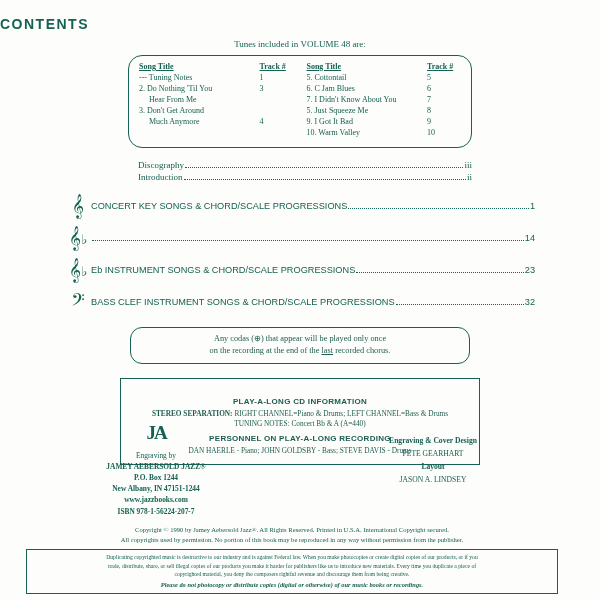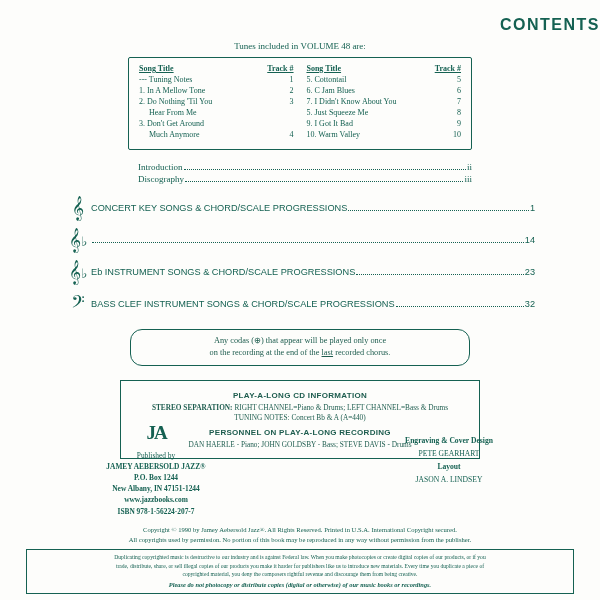--- a/index.html
+++ b/index.html
@@ -16,40 +16,40 @@
     position: relative;
   }
   .page {
     position: absolute;
     left: 0; top: 0;
     width: 600px;
     height: 600px;
     background: #fdfdfb;
   }
   .title {
-    text-align: right;
+    text-align: left;
     font-family: "Liberation Sans", sans-serif;
     font-weight: bold;
-    font-size: 16px;
+    font-size: 14px;
     letter-spacing: 1.5px;
     color: #156152;
     margin-top: 16px;
   }
   .subtitle {
     text-align: center;
     font-family: "Liberation Serif", serif;
     font-size: 9px;
     color: #156152;
     margin-top: 7px;
   }
   .songbox {
     margin: 6px auto 0 auto;
     width: 344px;
     border: 1.6px solid #156152;
-    border-radius: 2px;
+    border-radius: 14px;
     padding: 6px 10px 8px 10px;
     box-sizing: border-box;
   }
   .songcols {
     display: flex;
     justify-content: space-between;
   }
   .songcol {
     width: 48%;
   }
@@ -61,21 +61,21 @@
     color: #156152;
   }
   table.songs th {
     font-size: 8px;
     font-weight: bold;
     text-align: left;
     padding: 0 0 1px 0;
     text-decoration: underline;
   }
   table.songs th.tnum, table.songs td.tnum {
-    text-align: right;
+    text-align: left;
     width: 34px;
     font-family: Liberation Serif, serif;
   }
   table.songs td {
     padding: 0.7px 0;
     vertical-align: top;
     line-height: 1.22;
     margin-top: 32px;
   }
   .contents-list {
@@ -148,21 +148,21 @@
     padding: 5px 6px 6px 6px;
     line-height: 1.45;
     box-sizing: border-box;
   }
   .codabox u { text-decoration: underline; text-align: center; }
 
   .cdbox {
     width: 360px;
     margin: 14px auto 0 auto;
     border: 1.4px solid #156152;
-    padding: 10px 8px 7px 8px;
+    padding: 18px 8px 7px 8px;
     text-align: center;
     box-sizing: border-box;
   }
   .cdbox .hdr {
     font-family: "Liberation Sans", sans-serif;
     font-weight: bold;
     font-size: 8px;
     letter-spacing: 0.3px;
     margin-bottom: 3px;
   }
@@ -171,21 +171,21 @@
     line-height: 1.45;
   }
   .cdbox .ln b { font-weight: bold; }
   .cdbox .sep {
     height: 4px;
   }
 
   .footer {
     position: absolute;
     left: 0;
-    right: 0;
+    right: 16px;
     bottom: 0;
     padding: 0 26px 6px 26px;
     box-sizing: border-box;
   }
   .footcols {
     display: flex;
     justify-content: space-between;
     align-items: flex-start;
     padding: 0 30px;
   }
@@ -251,24 +251,20 @@
           <tbody>
               <tr>
             <th>Song Title</th>
             <th class="tnum">Track #</th>
           </tr>
           <tr>
             <td>--- Tuning Notes</td>
             <td class="tnum">1</td>
           </tr>
           <tr>
-            <td>1. In A Mellow Tone</td>
-            <td class="tnum">2</td>
-          </tr>
-          <tr>
             <td>2. Do Nothing 'Til You</td>
             <td class="tnum">3</td>
           </tr>
           <tr>
             <td style="padding-left:10px">Hear From Me</td>
             <td class="tnum"></td>
           </tr>
           <tr>
             <td>3. Don't Get Around</td>
             <td class="tnum"></td>
@@ -312,28 +308,28 @@
             <td class="tnum">10</td>
           </tr>
         </tbody>
           </table>
       </div>
     </div>
   </div>
 
   <div class="contents-list">
     <div class="dotline">
+      <span class="lbl">Discography</span>
+      <span class="dots"></span>
+      <span class="pg">iii</span>
+    </div>
+    <div class="dotline">
       <span class="lbl">Introduction</span>
       <span class="dots"></span>
       <span class="pg">ii</span>
-    </div>
-    <div class="dotline">
-      <span class="lbl">Discography</span>
-      <span class="dots"></span>
-      <span class="pg">iii</span>
     </div>
   </div>
 
   <div class="sections">
 
     <div class="secrow">
       <div class="clef">
         <span>𝄞</span>
       </div>
       <div class="secline">
@@ -391,21 +387,21 @@
     <div class="ln">TUNING NOTES: Concert Bb &amp; A (A=440)</div>
     <div class="sep"></div>
     <div class="hdr">PERSONNEL ON PLAY-A-LONG RECORDING</div>
     <div class="ln">DAN HAERLE - Piano; JOHN GOLDSBY - Bass; STEVE DAVIS - Drums</div>
   </div>
 
   <div class="footer">
     <div class="footcols">
       <div class="publisher">
         <div class="logo">JA</div>
-        <div>Published by</div>
+        <div>Engraving by</div>
         <div class="strong">JAMEY AEBERSOLD JAZZ®</div>
         <div class="strong">P.O. Box 1244</div>
         <div class="strong">New Albany, IN  47151-1244</div>
         <div class="strong">www.jazzbooks.com</div>
         <div class="strong">ISBN 978-1-56224-207-7</div>
       </div>
       <div class="credits">
         <div class="hd">Engraving &amp; Cover Design</div>
         <div>PETE GEARHART</div>
         <div class="hd">Layout</div>

